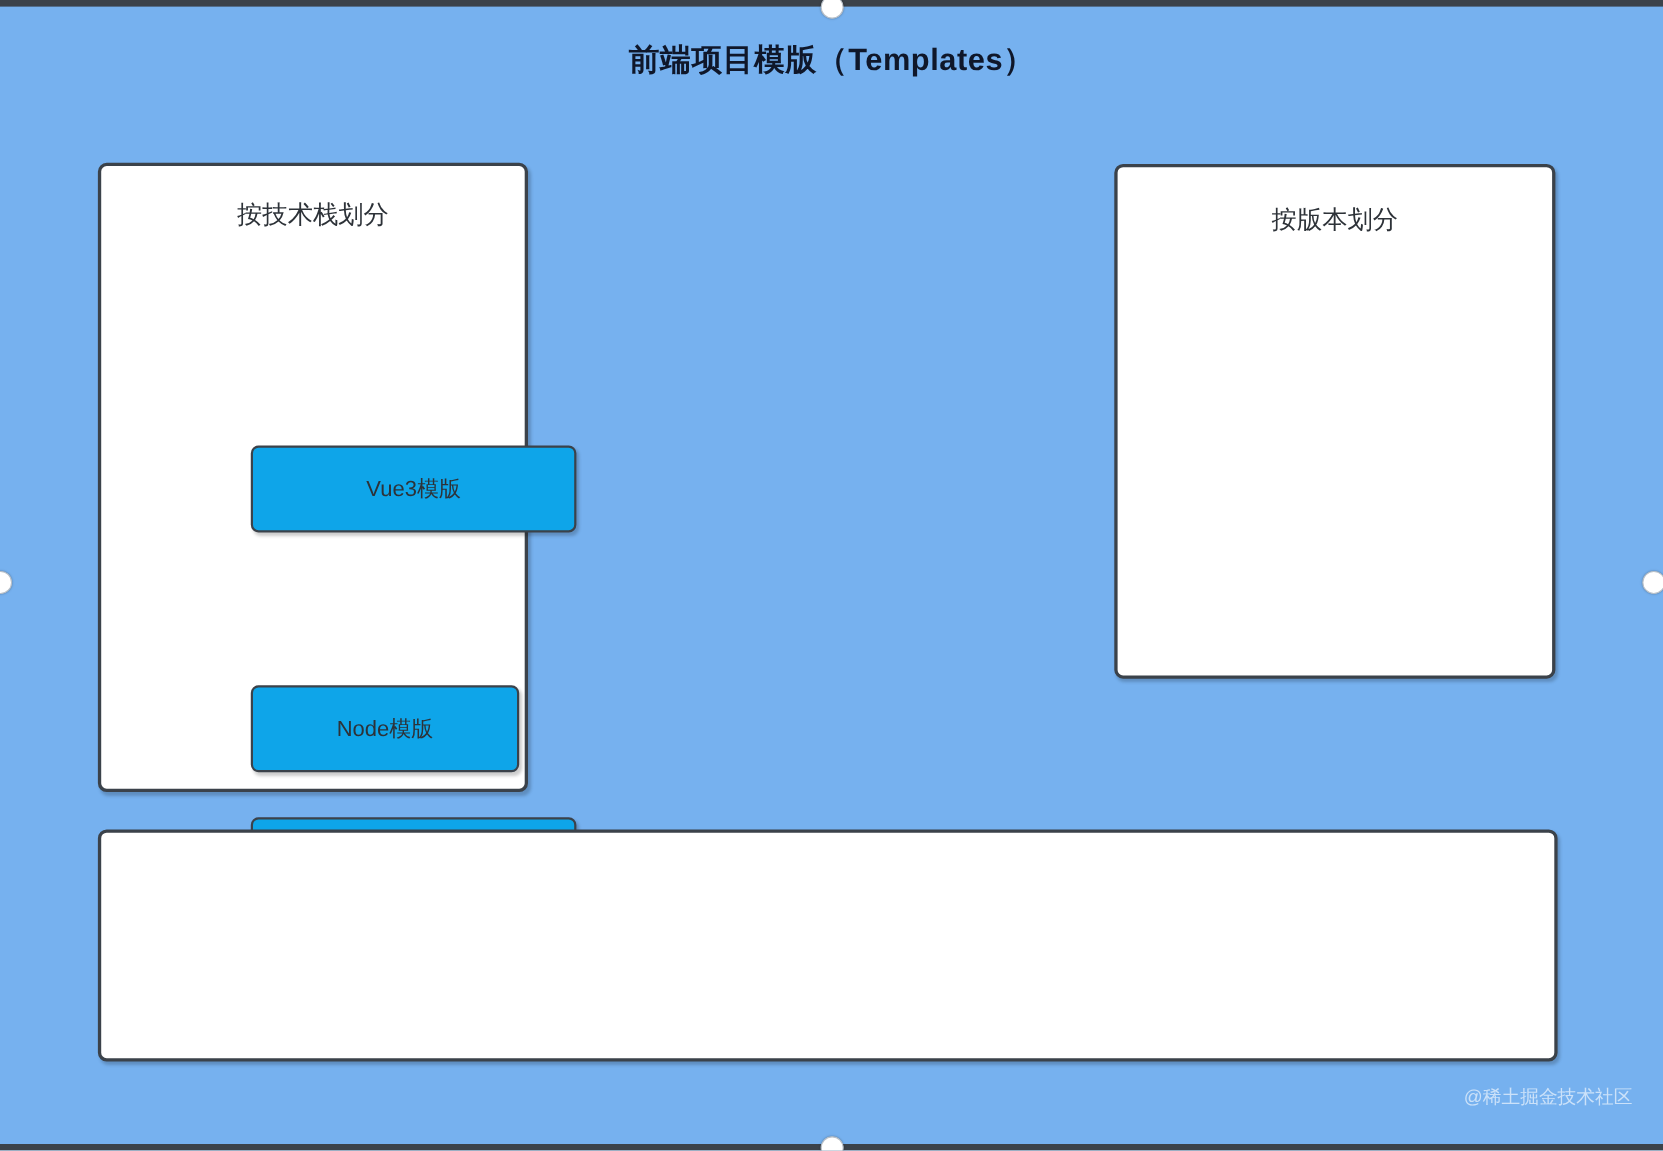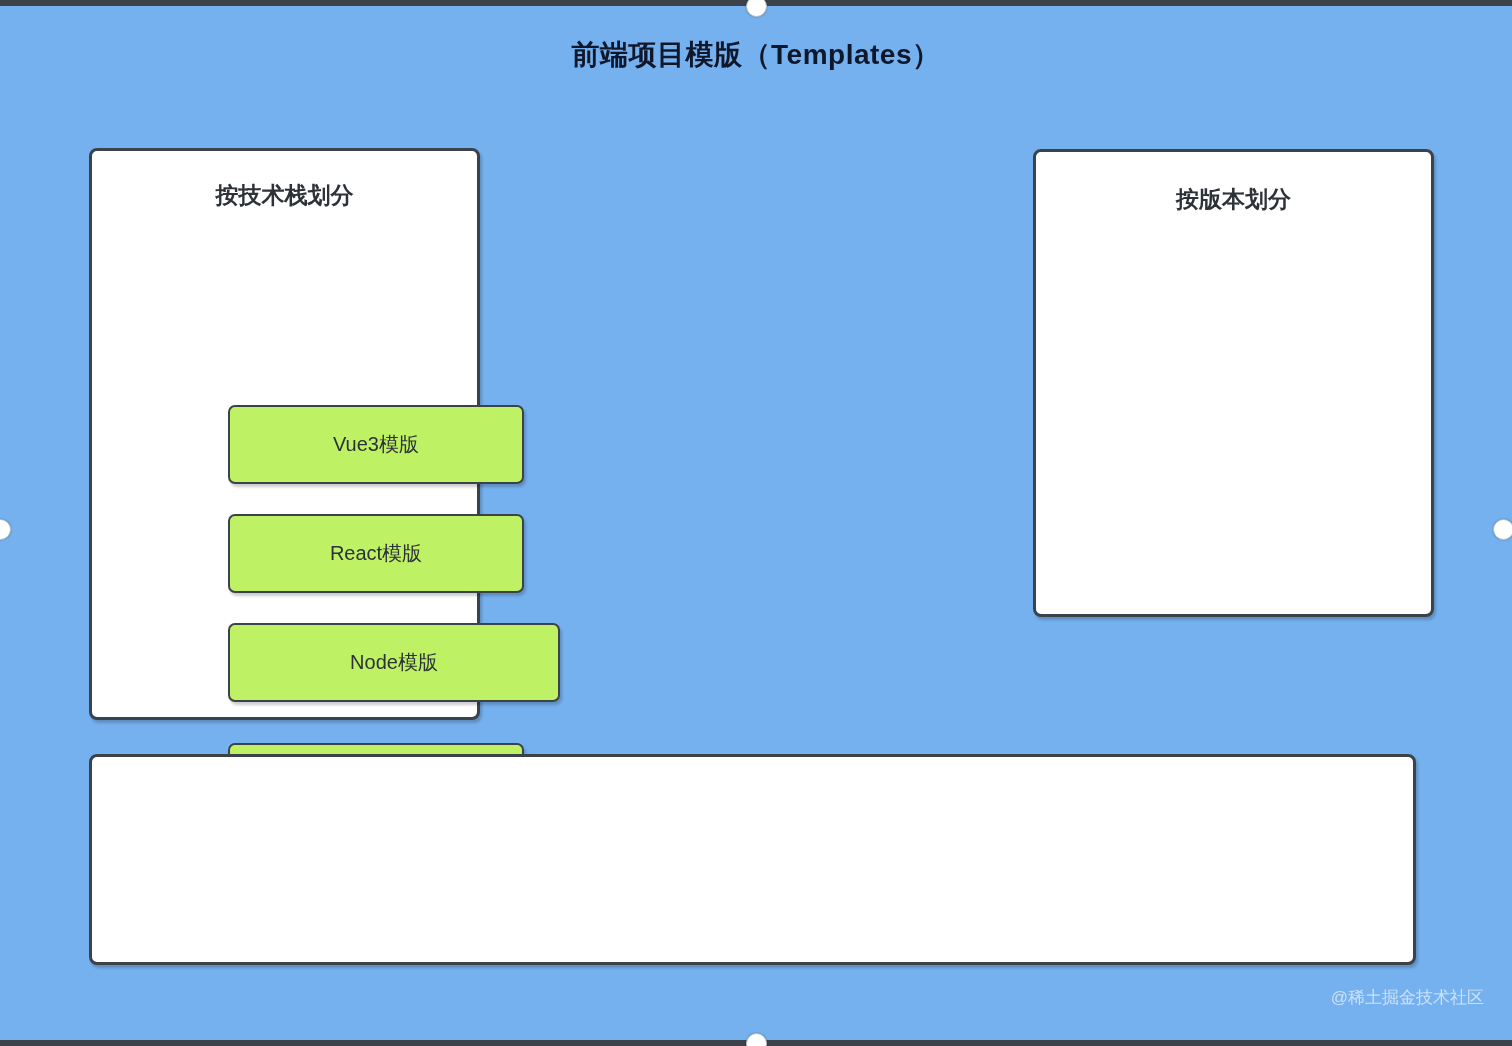--- a/index.html
+++ b/index.html
@@ -59,61 +59,61 @@
   .card {
     position: absolute;
     background: #ffffff;
     border: 3px solid #3b424a;
     border-radius: 8px;
     box-sizing: border-box;
     box-shadow: 2px 3px 3px rgba(0,0,0,0.20);
   }
   #col-card-0 { left: 89px;   top: 142px; width: 391px; height: 572px; }
   #col-card-1 { left: 537px;  top: 143px; width: 409px; height: 569px; }
-  #col-card-2 { left: 1013px; top: 143px; width: 401px; height: 468px; margin-left: 20px; }
+  #col-card-2 { left: 1013px; top: 143px; width: 401px; height: 468px; }
   #bottom-card { left: 89px;  top: 748px; width: 1327px; height: 211px; }
 
   .card-title {
     position: absolute;
     left: 0;
     width: 100%;
     text-align: center;
     font-size: 23px;
-    font-weight: bold;
+    font-weight: normal;
     color: #2d3238;
     white-space: nowrap;
   }
   #col-card-0 .card-title { top: 29px; }
   #col-card-1 .card-title { top: 32px; }
   #col-card-2 .card-title { top: 32px; }
 
   
   .item-box {
     position: absolute;
-    background: #bef264;
+    background: #0ea5e9;
     border: 2.5px solid #3b424a;
     border-radius: 7px;
     box-sizing: border-box;
     display: flex;
     align-items: center;
     justify-content: center;
     box-shadow: 2px 3px 3px rgba(0,0,0,0.20);
   }
   .item-label {
     font-size: 20px;
     color: #2d3238;
     text-align: center;
     white-space: nowrap;
   }
   .item-label.bold { font-weight: bold; }
 
   
   #c0-i0 { left: 136px; top: 254px; width: 296px; height: 79px; }
   #c0-i1 { left: 136px; top: 363px; width: 296px; height: 79px; }
-  #c0-i2 { left: 136px; top: 472px; width: 332px; height: 79px; }
+  #c0-i2 { left: 136px; top: 472px; width: 244px; height: 79px; }
   #c0-i3 { left: 136px; top: 592px; width: 296px; height: 79px; }
 
   
   #c1-i0 { left: 595px; top: 254px; width: 291px; height: 78px; }
   #c1-i1 { left: 595px; top: 363px; width: 291px; height: 78px; }
   #c1-i2 { left: 604px; top: 482px; width: 296px; height: 78px; }
 
   
   #watermark {
     position: absolute;
@@ -134,23 +134,20 @@
   <div class="handle left"></div>
   <div class="handle right"></div>
 
   <div id="page-title">前端项目模版（Templates）</div>
 
   <div class="card" id="col-card-0">
     <div class="card-title">按技术栈划分</div>
     <div class="item-box" id="c0-i0">
       <span class="item-label">Vue3模版</span>
     </div>
-    <div class="item-box" id="c0-i1">
-      <span class="item-label">React模版</span>
-    </div>
     <div class="item-box" id="c0-i2">
       <span class="item-label">Node模版</span>
     </div>
     <div class="item-box" id="c0-i3">
       <span class="item-label bold">其他模版</span>
     </div>
   </div>
 
 
   <div class="card" id="col-card-2">

